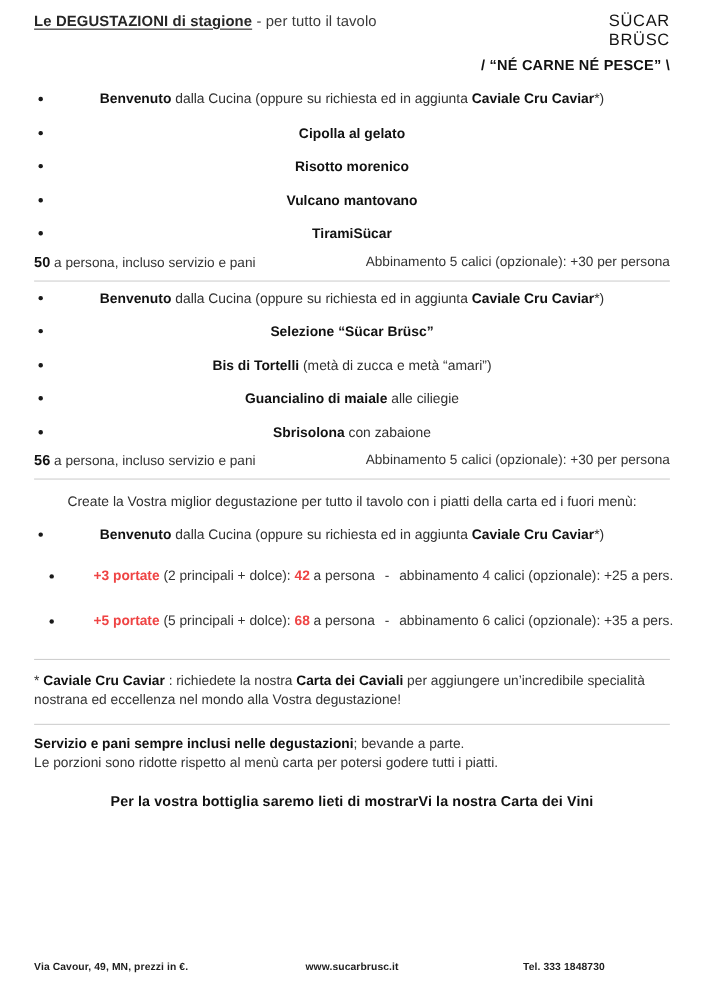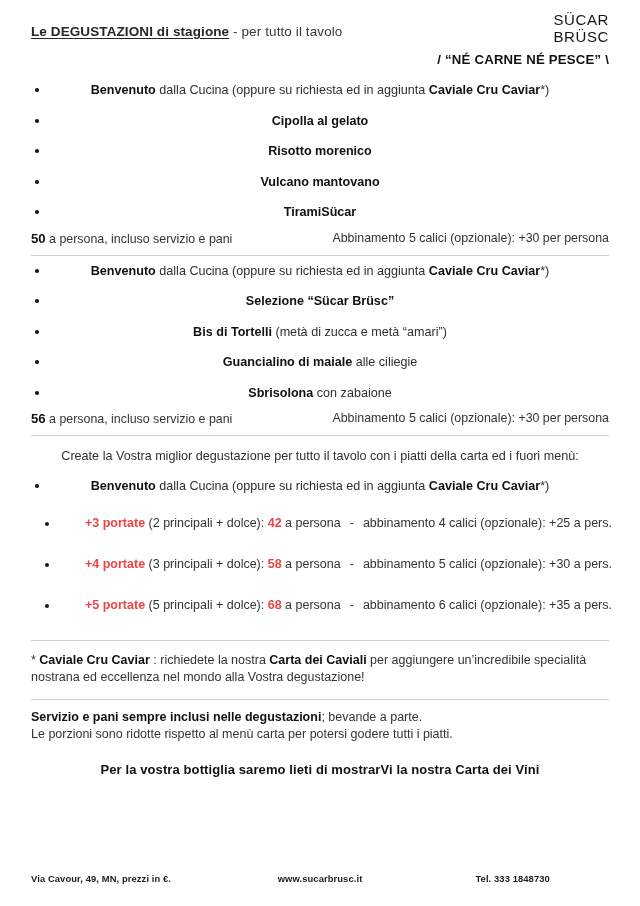--- a/index.html
+++ b/index.html
@@ -19,21 +19,21 @@
     background: #ffffff;
     overflow: hidden;
     box-sizing: border-box;
     padding: 0;
   }
 
   
   .header {
     position: relative;
     height: 52px;
-    padding: 24px 31px 0 31px;
+    padding: 12px 31px 0 31px;
     box-sizing: border-box;
   }
   .doc-title {
     font-size: 13.5px;
     line-height: 16px;
     color: #262626;
     letter-spacing: 0.1px;
     white-space: nowrap;
   }
   .doc-title .strong {
@@ -235,21 +235,20 @@
     <hr class="rule">
   </div>
 
   <div class="section">
     <div class="intro-line">Create la Vostra miglior degustazione per tutto il tavolo con i piatti della carta ed i fuori menù:</div>
     <ul class="courses">
       <li style="height:34px;line-height:34px;"><span class="dot"></span><b>Benvenuto</b><span> dalla Cucina (oppure su richiesta ed in aggiunta </span><b>Caviale Cru Caviar</b><span>*)</span></li>
     </ul>
     <ul class="options">
       <li><span class="dot"></span><b>+3 portate</b><span> (2 principali + dolce): </span><b>42</b><span> a persona</span><span class="sep">-</span><span>abbinamento 4 calici (opzionale): +25 a pers.</span></li>
-      <li><span class="dot"></span><b>+4 portate</b><span> (3 principali + dolce): </span><b>58</b><span> a persona</span><span class="sep">-</span><span>abbinamento 5 calici (opzionale): +30 a pers.</span></li>
       <li><span class="dot"></span><b>+5 portate</b><span> (5 principali + dolce): </span><b>68</b><span> a persona</span><span class="sep">-</span><span>abbinamento 6 calici (opzionale): +35 a pers.</span></li>
     </ul>
     <hr class="rule" style="margin-top:14px;">
   </div>
 
   <div class="section">
     <div class="note-block note-caviar"><span>* </span><b>Caviale Cru Caviar</b><span> : richiedete la nostra </span><b>Carta dei Caviali</b><span> per aggiungere un’incredibile specialità nostrana ed eccellenza nel mondo alla Vostra degustazione!</span></div>
     <hr class="rule" style="margin-top:14px;">
     <div class="note-block note-service">
       <div><b>Servizio e pani sempre inclusi nelle degustazioni</b><span>; bevande a parte.</span></div>

